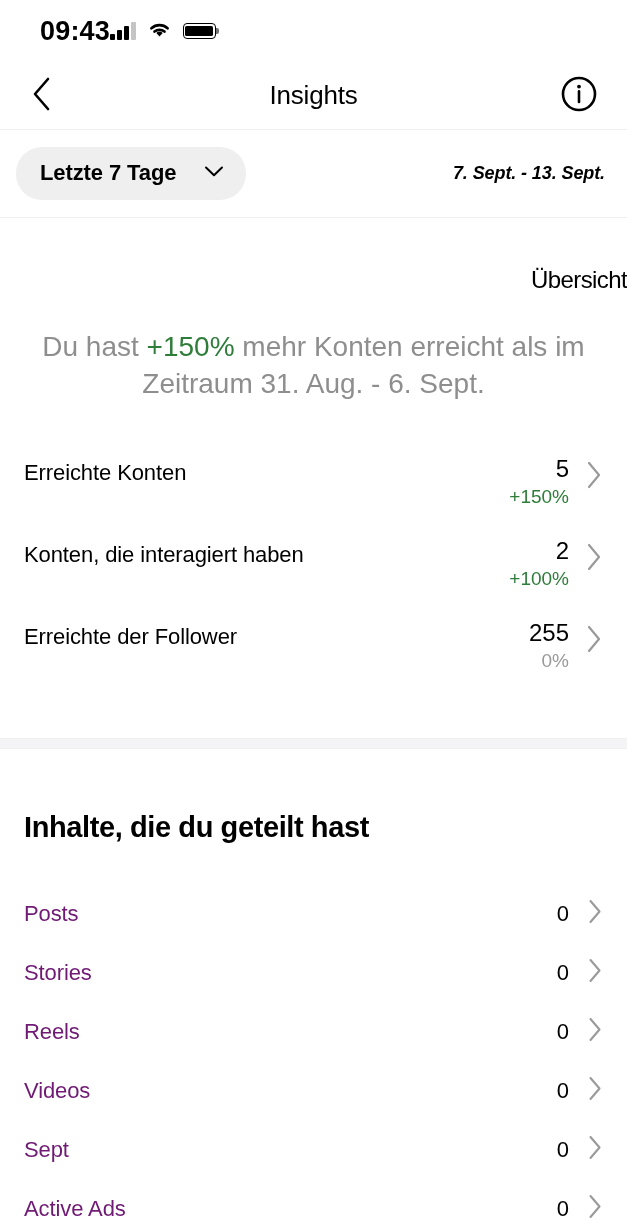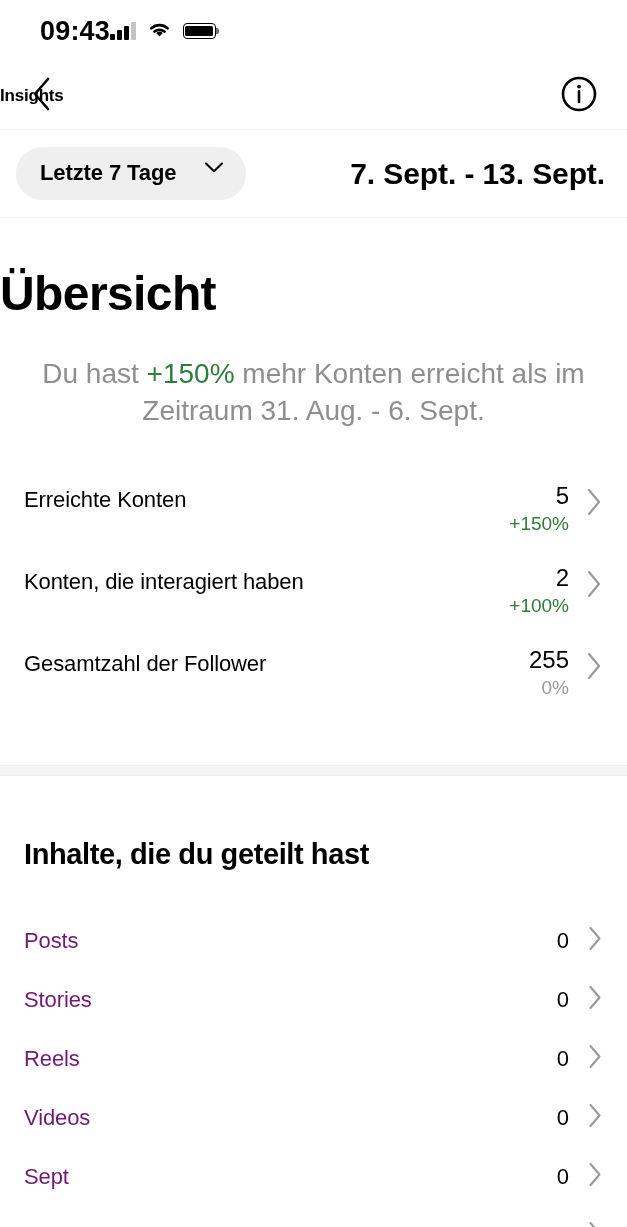--- a/index.html
+++ b/index.html
@@ -87,22 +87,23 @@
     align-items: center;
     justify-content: space-between;
     padding: 0 27px 0 22px;
     box-sizing: border-box;
     border-bottom: 1px solid #efefef;
     position: relative;
   }
   .nav-title {
     position: absolute;
     left: 0; right: 0;
-    font-size: 17px;
-    font-weight: 700;
+    text-align: center;
+    font-size: 26px;
+    font-weight: 400;
     letter-spacing: -0.2px;
     pointer-events: none;
   }
   .back-btn {
     width: 40px; height: 40px;
     display: flex; align-items: center; justify-content: center;
     z-index: 2;
   }
   .info-btn {
     width: 42px; height: 42px;
@@ -115,47 +116,48 @@
     height: 88px;
     display: flex;
     align-items: center;
     justify-content: space-between;
     padding: 0 22px 0 16px;
     box-sizing: border-box;
     border-bottom: 1px solid #efefef;
   }
   .range-pill {
     display: inline-flex;
-    align-items: flex-start;
+    align-items: center;
     gap: 28px;
     background: #efefef;
     border-radius: 26px;
     padding: 13px 22px 14px 24px;
   }
   .range-pill-label {
     font-size: 22px;
     font-weight: 700;
     letter-spacing: -0.1px;
     color: #000;
   }
   .date-range {
-    font-size: 30px;
+    font-size: 18px;
     font-weight: 700;
     letter-spacing: -0.1px;
     color: #000;
+    font-style: italic;
   }
 
   
   .overview {
     padding: 48px 0 0;
   }
   .overview-title {
-    text-align: left;
-    font-size: 48px;
-    font-weight: 700;
+    text-align: right;
+    font-size: 24px;
+    font-weight: 400;
     letter-spacing: -0.6px;
     margin: 0;
   }
   .overview-sub {
     margin: 34px auto 0;
     width: 560px;
     text-align: center;
     font-size: 28px;
     line-height: 1.33;
     color: #8e8e8e;
@@ -335,21 +337,21 @@
         </div>
         <div class="chev-wrap">
           <svg width="18" height="30" viewBox="0 0 18 30">
             <path d="M4 3 L14 15 L4 27" stroke="#9a9a9a" stroke-width="2.2" fill="none" stroke-linecap="round" stroke-linejoin="round"></path>
           </svg>
         </div>
       </div>
     </div>
 
     <div class="metric-row">
-      <div class="metric-label">Gesamtzahl der Follower</div>
+      <div class="metric-label">Erreichte der Follower</div>
       <div class="metric-right">
         <div class="metric-nums">
           <div class="metric-value">255</div>
           <div class="metric-delta flat">0%</div>
         </div>
         <div class="chev-wrap">
           <svg width="18" height="30" viewBox="0 0 18 30">
             <path d="M4 3 L14 15 L4 27" stroke="#9a9a9a" stroke-width="2.2" fill="none" stroke-linecap="round" stroke-linejoin="round"></path>
           </svg>
         </div>

